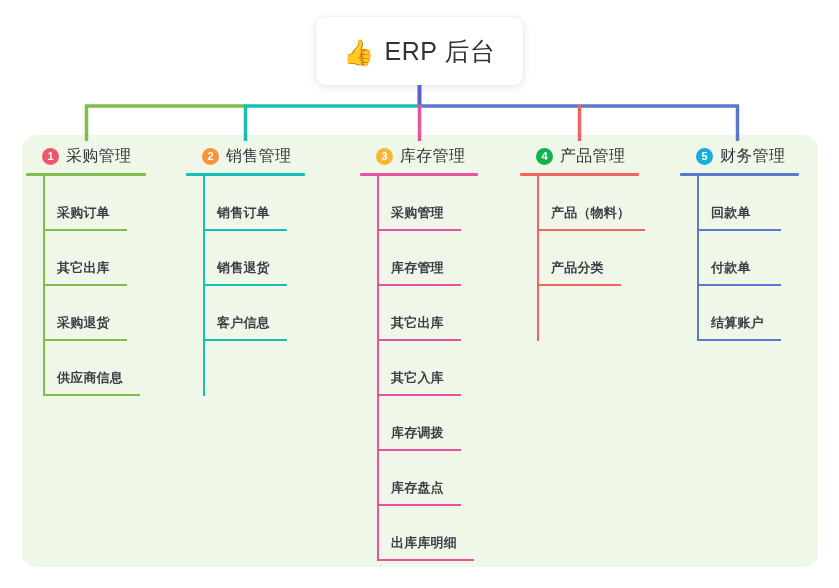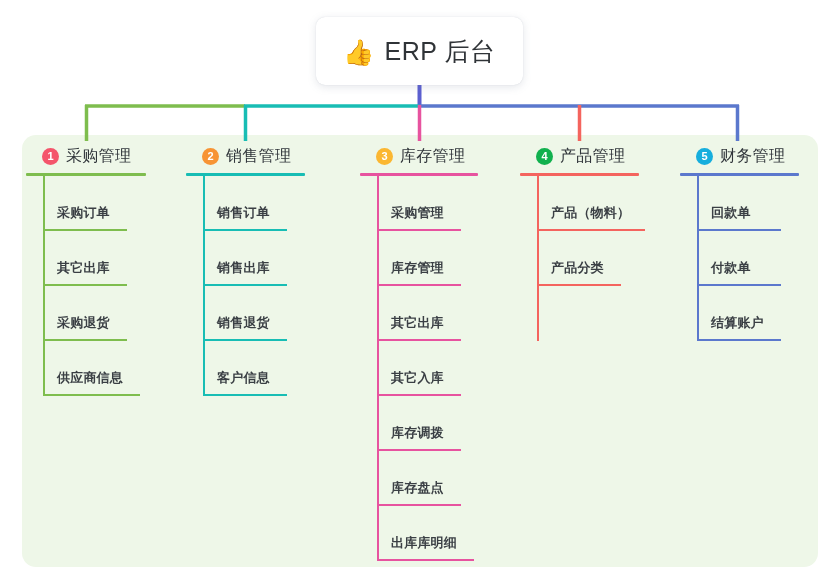--- a/index.html
+++ b/index.html
@@ -199,24 +199,20 @@
       <span class="col-title">销售管理</span>
     </div>
     <div class="head-rule" style="width: 119px; background: rgb(24, 189, 180);"></div>
     <div class="col-items">
       <div class="spine" style="height: 220px; background: rgb(24, 189, 180);"></div>
       <div class="leaf">
         <span class="leaf-label">销售订单</span>
         <span class="leaf-rule" style="background: rgb(24, 189, 180);"></span>
       </div>
       <div class="leaf">
-        <span class="leaf-label">销售出库</span>
-        <span class="leaf-rule" style="background: rgb(24, 189, 180);"></span>
-      </div>
-      <div class="leaf">
         <span class="leaf-label">销售退货</span>
         <span class="leaf-rule" style="background: rgb(24, 189, 180);"></span>
       </div>
       <div class="leaf">
         <span class="leaf-label">客户信息</span>
         <span class="leaf-rule" style="background: rgb(24, 189, 180);"></span>
       </div>
     </div>
   </div>
 

